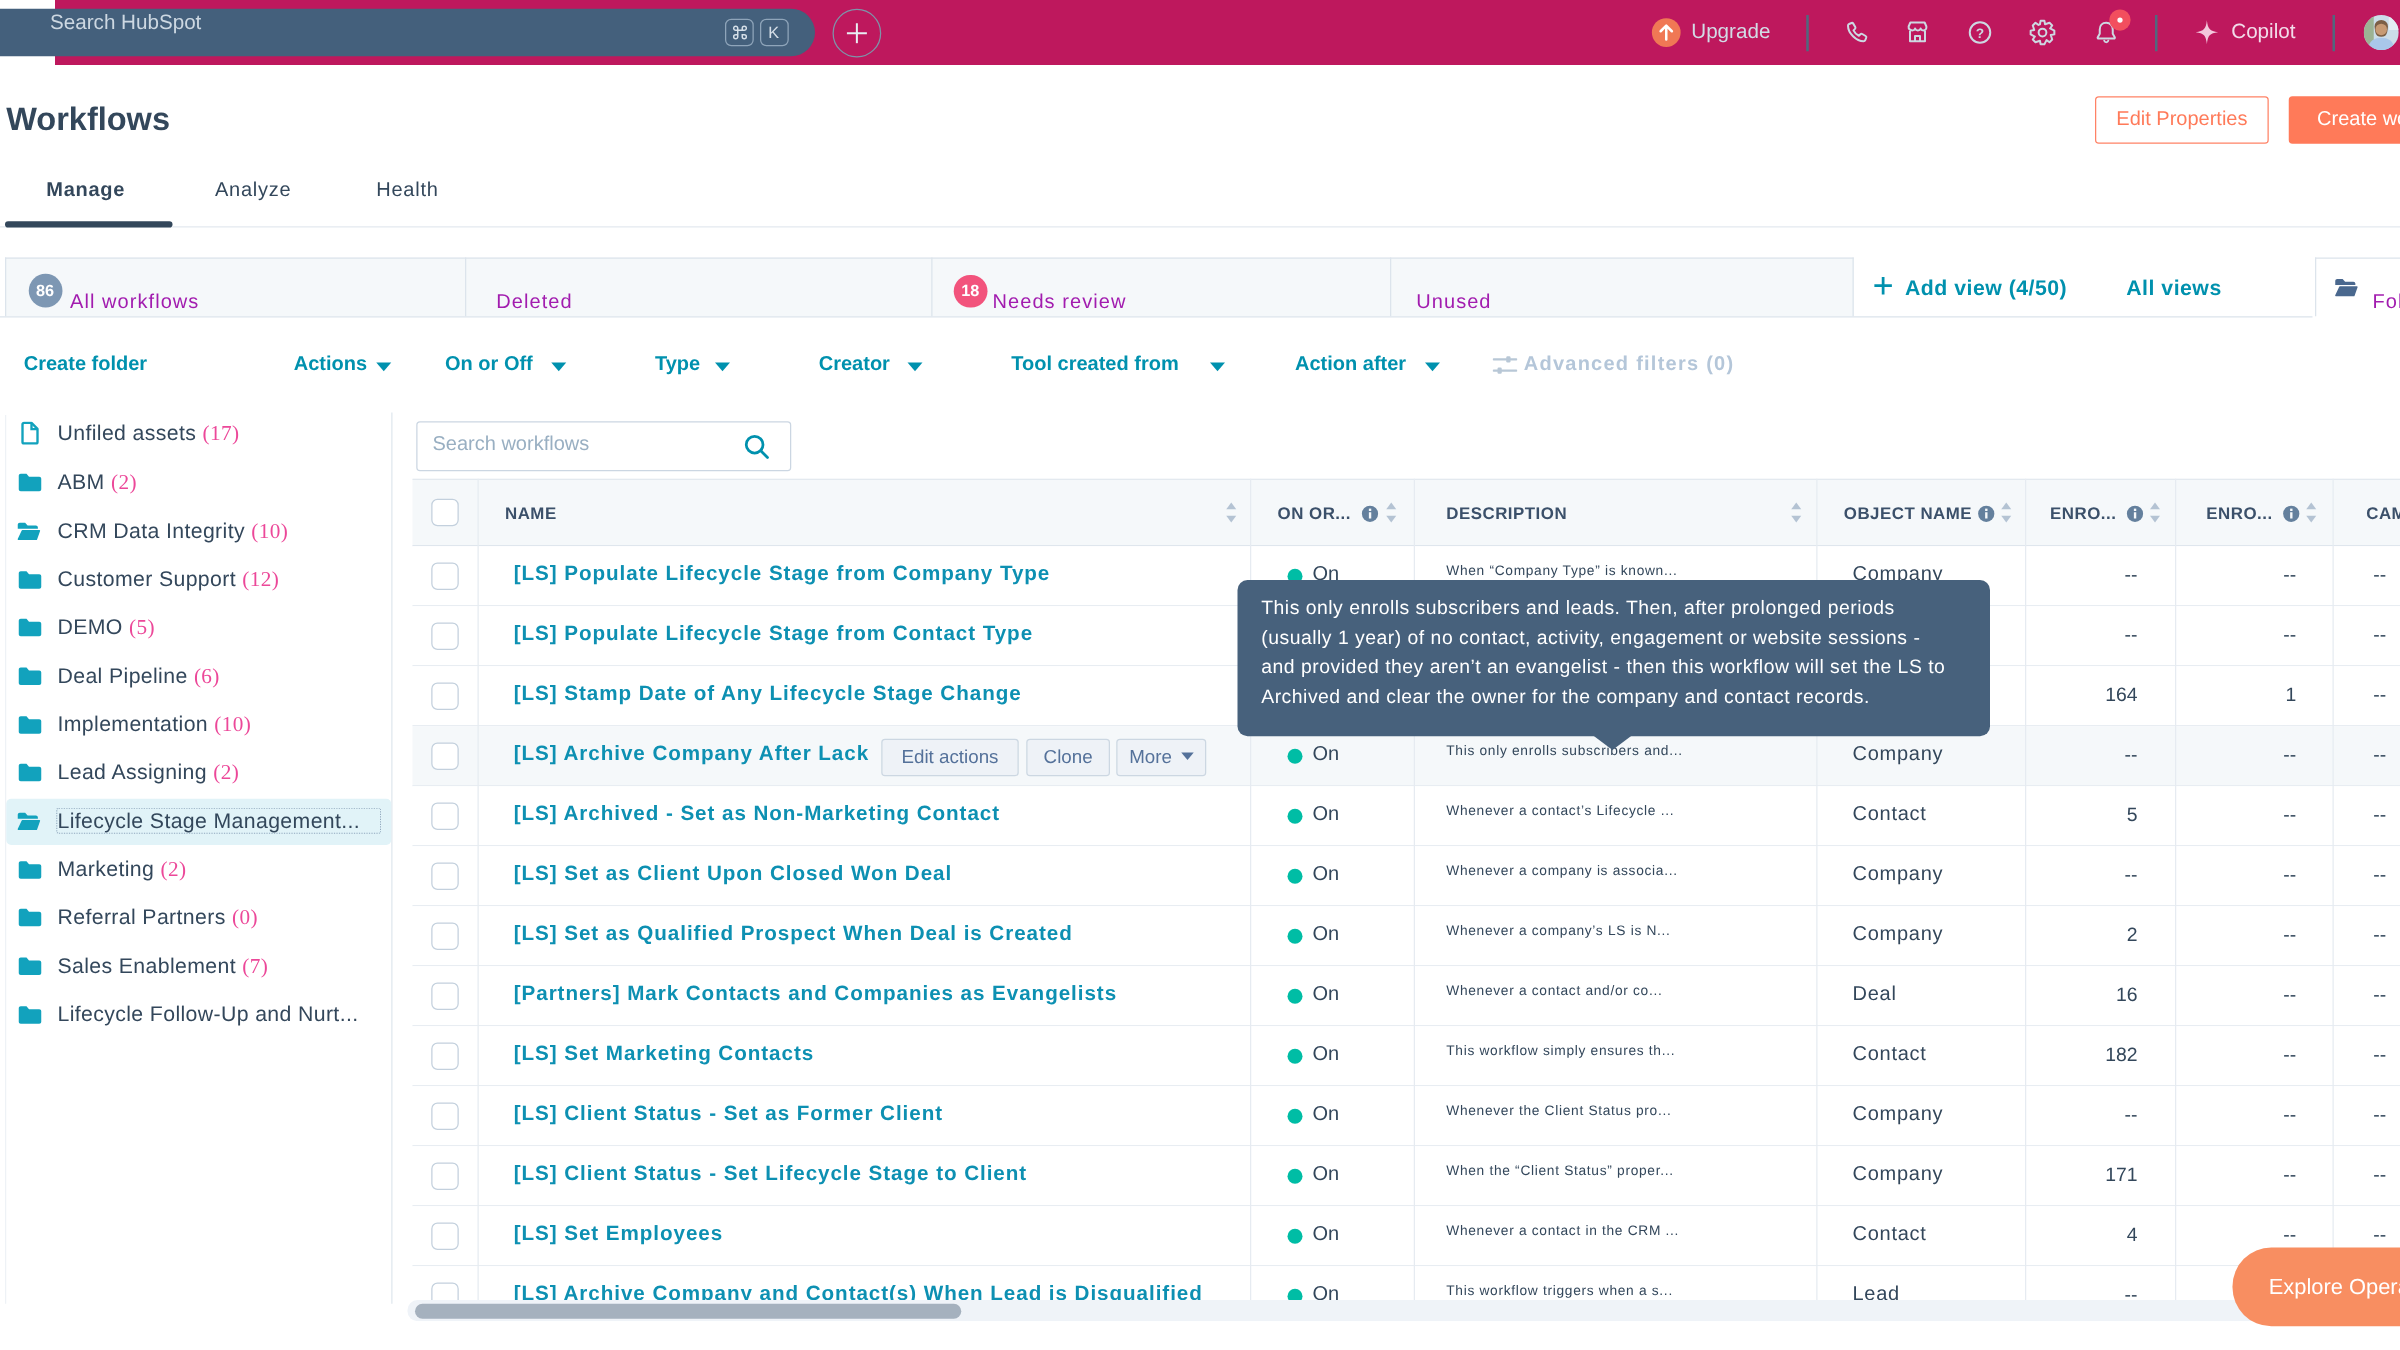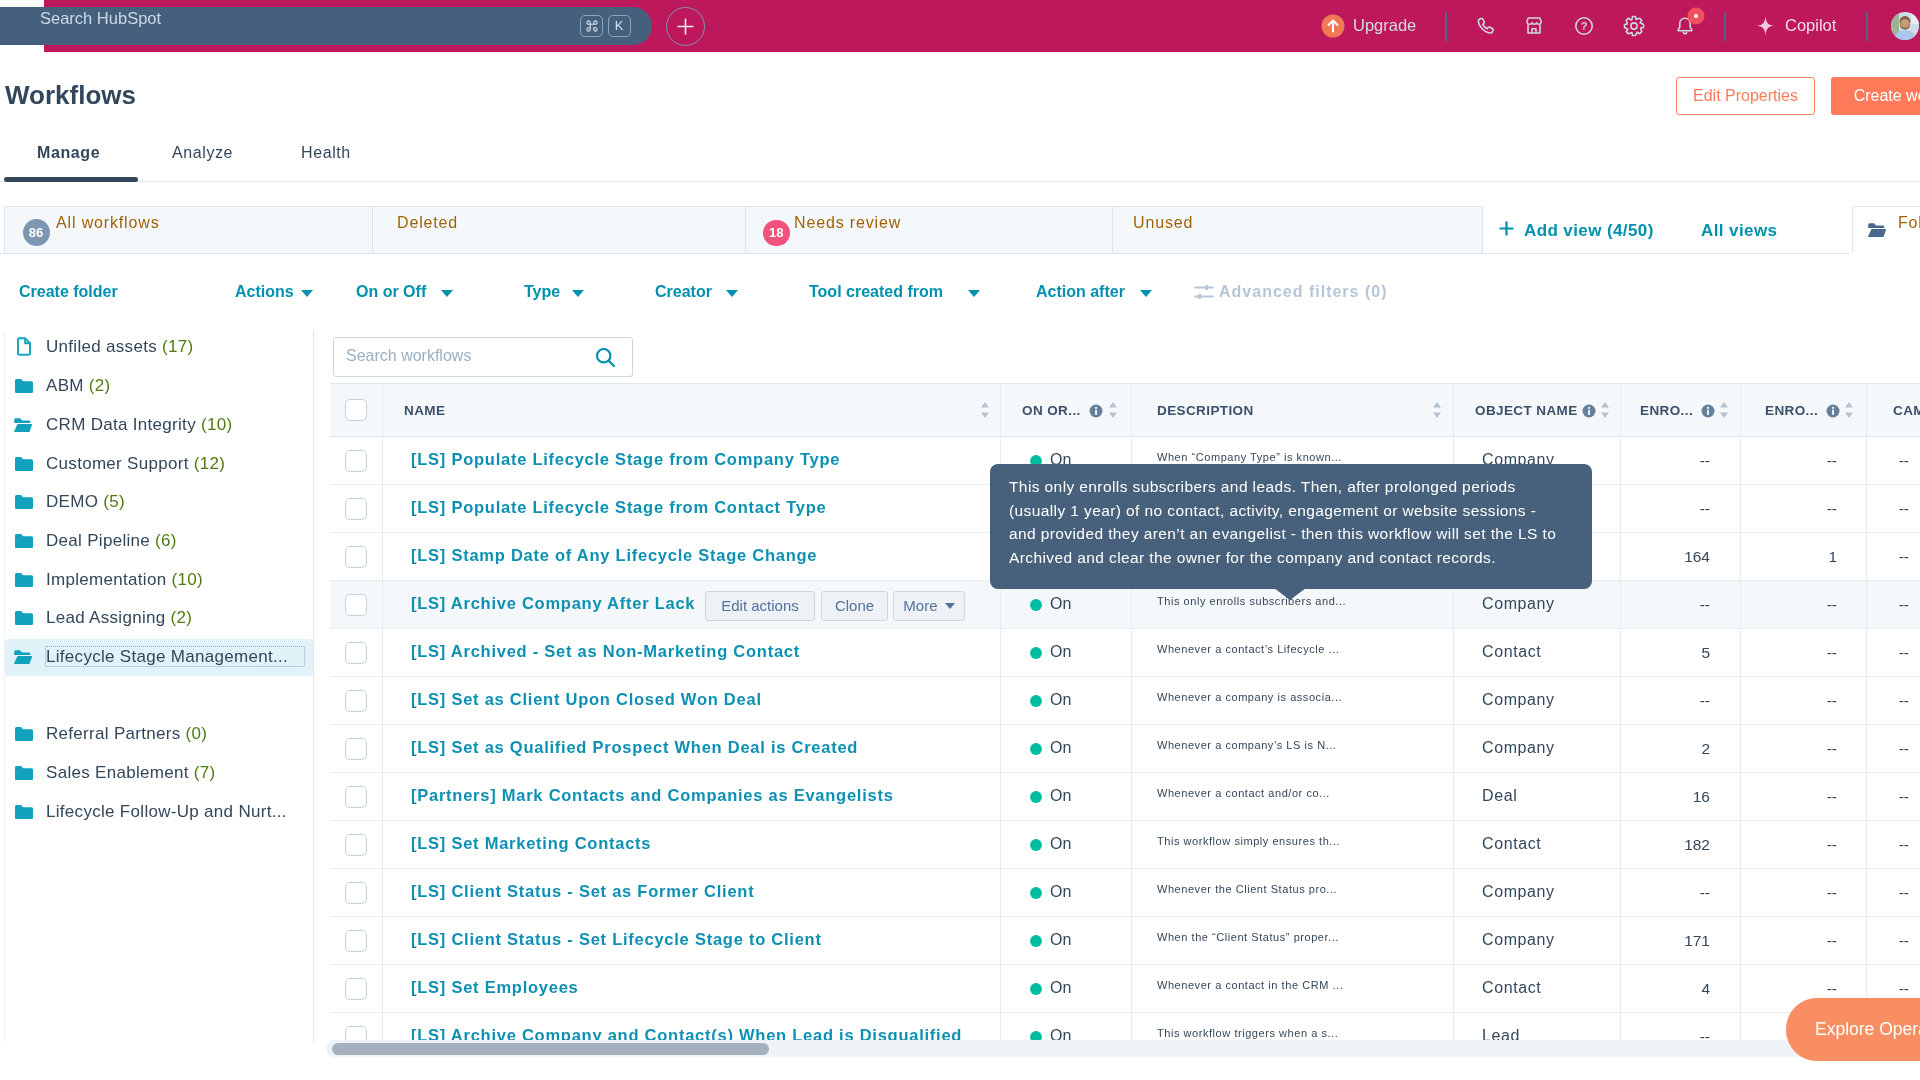--- a/index.html
+++ b/index.html
@@ -16,31 +16,31 @@
 .navdiv { position:absolute; top:12px; width:2px; height:29px; background:#51677e; }
 #h1 { position:absolute; left:5px; top:80px; font-size:26px; font-weight:bold; color:#33475b; }
 #btnEdit { position:absolute; left:1676px; top:77px; width:139px; height:38px; border:1px solid #ff8266; border-radius:3px; color:#ff7a59; font-size:16px; text-align:center; line-height:36px; background:#fff; }
 #btnCreate { position:absolute; left:1831px; top:77px; width:160px; height:38px; background:#ff7a59; border-radius:3px; color:#fff; font-size:16px; text-align:center; line-height:38px; }
 .tab { position:absolute; top:144px; font-size:16px; color:#33475b; letter-spacing:.6px; }
 #tabline { position:absolute; left:0; top:181px; width:1920px; height:1px; background:#e3e9ef; }
 #tabul { position:absolute; left:4px; top:177px; width:134px; height:5px; background:#33475b; border-radius:3px; }
 #vtabs { position:absolute; left:4px; top:205.5px; width:1479px; height:47px; background:#f5f8fa; border:1px solid #dce4ec; border-bottom:none; }
 .vsep { position:absolute; top:206px; width:1px; height:46.5px; background:#dce4ec; }
 #vtabbot { position:absolute; left:0; top:252.5px; width:1850px; height:1px; background:#dce4ec; }
-.vlabel { position:absolute; top:214px; font-size:16px; color:#a16207; letter-spacing:.85px; }
+.vlabel { position:absolute; top:233px; font-size:16px; color:#a21caf; letter-spacing:.85px; }
 .badge { position:absolute; border-radius:50%; color:#fff; font-weight:bold; text-align:center; }
 #ftab { position:absolute; left:1852px; top:205.5px; width:68px; height:47px; background:#fff; border-left:1px solid #dce4ec; border-top:1px solid #dce4ec; }
 .tlink { position:absolute; font-size:17px; font-weight:bold; color:#0091ae; white-space:nowrap; letter-spacing:.4px; }
 .flink { position:absolute; top:283px; font-size:16px; font-weight:bold; color:#0091ae; white-space:nowrap; }
 .caret { position:absolute; width:0; height:0; border-left:6px solid transparent; border-right:6px solid transparent; border-top:7px solid #0091ae; }
 #sideborder { position:absolute; left:313px; top:330px; width:1px; height:713px; background:#e0e7ee; }
 #sideborderL { position:absolute; left:4px; top:332px; width:1px; height:711px; background:#eef2f6; }
 .srow { position:absolute; left:5px; width:308px; height:39px; }
 .srow .nm { position:absolute; left:41px; top:9px; font-size:17px; color:#33475b; white-space:nowrap; letter-spacing:.3px; }
-.ct { color:#4d7c0f; }
+.ct { color:#ec4899;font-family:Liberation Serif, serif; }
 #hirow { position:absolute; left:5px; width:308px; height:37px; background:#e1f3f8; border-radius:4px; }
 #hibox { position:absolute; width:260px; height:21px; border:1px dotted #91a9be; border-radius:2px; }
 #searchwf { position:absolute; left:333px; top:337px; width:300px; height:40px; border:1px solid #cbd6e2; border-radius:3px; background:#fff; }
 #searchwf span { position:absolute; left:12px; top:9px; font-size:16px; color:#99afc2; }
 #thead { position:absolute; left:330px; top:383px; width:1590px; height:54px; background:#f5f8fa; border-top:1px solid #e3e9ef; border-bottom:1px solid #dfe6ed; }
 .colsep { position:absolute; top:383px; width:1px; height:657px; background:#e6ebf1; }
 .th { position:absolute; font-size:13.5px; font-weight:bold; color:#3b506a; letter-spacing:.4px; white-space:nowrap; }
 .row { position:absolute; left:330px; width:1590px; height:48px; border-bottom:1px solid #e8edf2; background:#fff; }
 .row.hv { background:#f5f8fa; }
 .cb { position:absolute; left:14.5px; top:13px; width:22px; height:22px; background:#fff; border:1px solid #c3d0dd; border-radius:5px; }
@@ -237,20 +237,26 @@
 </div>
 <div id="hirow" style="top:638.6px"></div>
 <div id="hibox" style="top:645.6px;left:45px"></div>
 <div class="srow" style="top:638.0px">
 <svg class="abs" style="left:8px;top:11px" width="21" height="16" viewBox="0 0 21 16">
         <path fill="#12a2bd" d="M1.2 2.8 C1.2 1.9 1.9 1.2 2.8 1.2 h4.3 l2 2.2 h6.6 c.9 0 1.6.7 1.6 1.6 v1 H1.2 Z"></path>
         <path fill="#12a2bd" stroke="#12a2bd" stroke-width="1.2" stroke-linejoin="round" d="M4.9 7.6 H18.5 L16.1 14.4 H1.7 Z"></path>
       </svg>
 <div class="nm">Lifecycle Stage Management...</div>
 </div>
+<div class="srow" style="top:676.7px">
+<svg class="abs" style="left:9px;top:11px" width="20" height="16" viewBox="0 0 20 16">
+        <path fill="#12a2bd" d="M1 2.6 C1 1.7 1.7 1 2.6 1 h4.6 l2 2.3 h8.2 c.9 0 1.6.7 1.6 1.6 v8.5 c0 .9-.7 1.6-1.6 1.6 H2.6 C1.7 15 1 14.3 1 13.4 Z"></path>
+      </svg>
+<div class="nm">Marketing <span class="ct">(2)</span></div>
+</div>
 <div class="srow" style="top:715.4px">
 <svg class="abs" style="left:9px;top:11px" width="20" height="16" viewBox="0 0 20 16">
         <path fill="#12a2bd" d="M1 2.6 C1 1.7 1.7 1 2.6 1 h4.6 l2 2.3 h8.2 c.9 0 1.6.7 1.6 1.6 v8.5 c0 .9-.7 1.6-1.6 1.6 H2.6 C1.7 15 1 14.3 1 13.4 Z"></path>
       </svg>
 <div class="nm">Referral Partners <span class="ct">(0)</span></div>
 </div>
 <div class="srow" style="top:754.1px">
 <svg class="abs" style="left:9px;top:11px" width="20" height="16" viewBox="0 0 20 16">
         <path fill="#12a2bd" d="M1 2.6 C1 1.7 1.7 1 2.6 1 h4.6 l2 2.3 h8.2 c.9 0 1.6.7 1.6 1.6 v8.5 c0 .9-.7 1.6-1.6 1.6 H2.6 C1.7 15 1 14.3 1 13.4 Z"></path>
       </svg>

